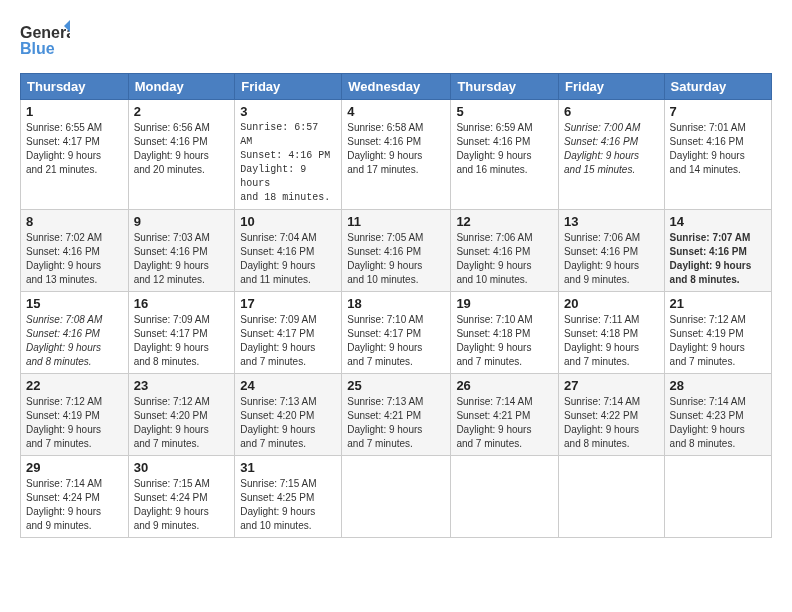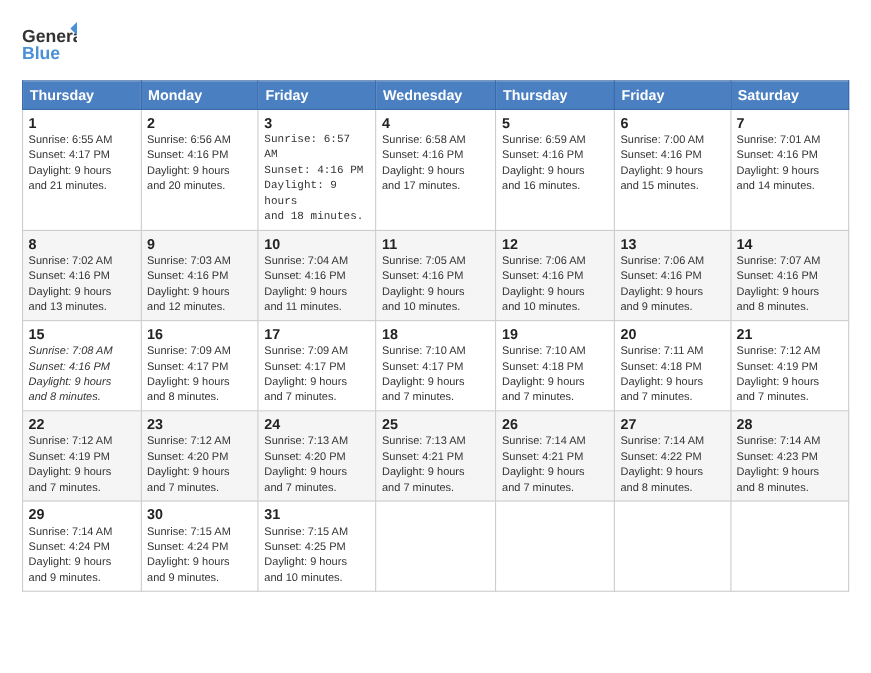--- a/index.html
+++ b/index.html
@@ -143,21 +143,21 @@
           </td>
           <td>
             <span class="day-number">5</span>
             <div class="day-info" style="white-space: pre-line;">Sunrise: 6:59 AM
 Sunset: 4:16 PM
 Daylight: 9 hours
 and 16 minutes.</div>
           </td>
           <td>
             <span class="day-number">6</span>
-            <div class="day-info" style="white-space: pre-line;">Sunrise: 7:00 AM
+            <div class="day-info" style="white-space: pre-line; font-style: italic;">Sunrise: 7:00 AM
 Sunset: 4:16 PM
 Daylight: 9 hours
 and 15 minutes.</div>
           </td>
           <td>
             <span class="day-number">7</span>
             <div class="day-info" style="white-space: pre-line;">Sunrise: 7:01 AM
 Sunset: 4:16 PM
 Daylight: 9 hours
 and 14 minutes.</div>
@@ -201,21 +201,21 @@
           </td>
           <td>
             <span class="day-number">13</span>
             <div class="day-info" style="white-space: pre-line;">Sunrise: 7:06 AM
 Sunset: 4:16 PM
 Daylight: 9 hours
 and 9 minutes.</div>
           </td>
           <td>
             <span class="day-number">14</span>
-            <div class="day-info" style="white-space: pre-line;">Sunrise: 7:07 AM
+            <div class="day-info" style="white-space: pre-line; font-weight: bold;">Sunrise: 7:07 AM
 Sunset: 4:16 PM
 Daylight: 9 hours
 and 8 minutes.</div>
           </td>
         </tr>
         <tr>
           <td>
             <span class="day-number">15</span>
             <div class="day-info" style="white-space: pre-line; font-style: italic;">Sunrise: 7:08 AM
 Sunset: 4:16 PM

